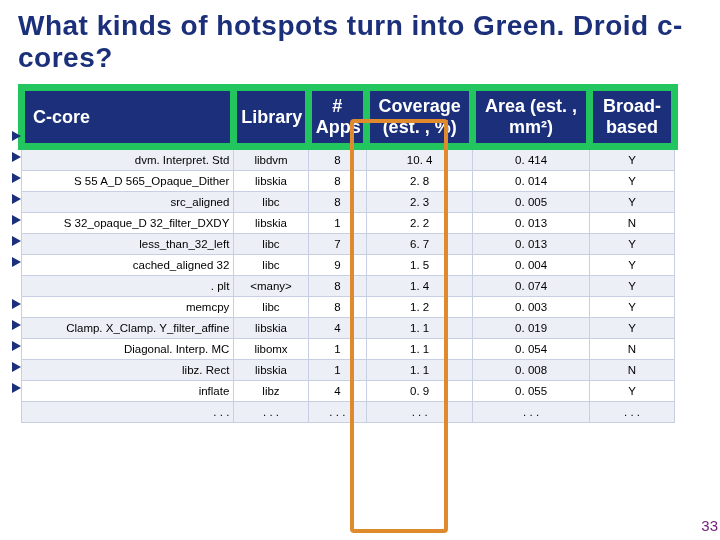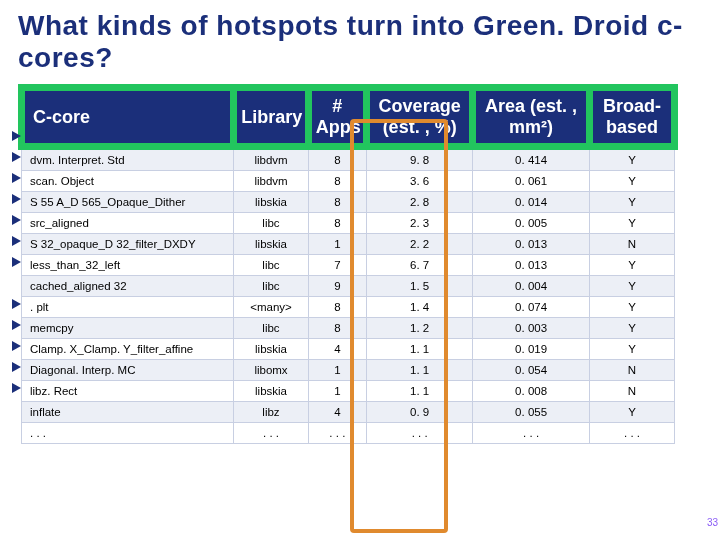--- a/index.html
+++ b/index.html
@@ -45,21 +45,21 @@
   thead td:first-child { text-align: left; padding-left: 8px; }
   tbody tr:nth-child(odd) { background: #eceff6; }
   tbody tr:nth-child(even) { background: #ffffff; }
   tbody td {
     font-size: 11.5px;
     padding: 4px 4px;
     border: 1px solid #c8cfe2;
     text-align: center;
     color: #000;
   }
-  tbody td:first-child { text-align: left; padding-left: 8px; }
+  tbody td:first-child { text-align: right; padding-left: 8px; }
   .col-ccore  { width: 200px; }
   .col-lib    { width: 70px; }
   .col-apps   { width: 55px; }
   .col-cov    { width: 100px; }
   .col-area   { width: 110px; }
   .col-broad  { width: 80px; }
   .arrow {
     position: absolute;
     left: 12px;
     width: 0; height: 0;
@@ -69,23 +69,23 @@
   }
   .highlight-box {
     position: absolute;
     border: 4px solid #e08a2e;
     border-radius: 4px;
     pointer-events: none;
   }
   .pagenum {
     position: absolute;
     right: 2px;
-    bottom: 12px;
-    font-size: 10px;
-    color: #8b5cf6;
+    bottom: 6px;
+    font-size: 15px;
+    color: #701a75;
   }
 </style>
 </head>
 <body>
 
 <div class="slide">
   <h1 class="title">What kinds of hotspots turn into Green. Droid c-cores?</h1>
 
   <table>
     <colgroup>
@@ -104,30 +104,22 @@
         <td>Coverage (est. , %)</td>
         <td>Area (est. , mm²)</td>
         <td>Broad-based</td>
       </tr>
     </thead>
     <tbody id="tbody">
         <tr>
           <td>dvm. Interpret. Std</td>
           <td>libdvm</td>
           <td>8</td>
-          <td>9. 8</td>
+          <td>10. 4</td>
           <td>0. 414</td>
-          <td>Y</td>
-        </tr>
-        <tr>
-          <td>scan. Object</td>
-          <td>libdvm</td>
-          <td>8</td>
-          <td>3. 6</td>
-          <td>0. 061</td>
           <td>Y</td>
         </tr>
         <tr>
           <td>S 55 A_D 565_Opaque_Dither</td>
           <td>libskia</td>
           <td>8</td>
           <td>2. 8</td>
           <td>0. 014</td>
           <td>Y</td>
         </tr>

